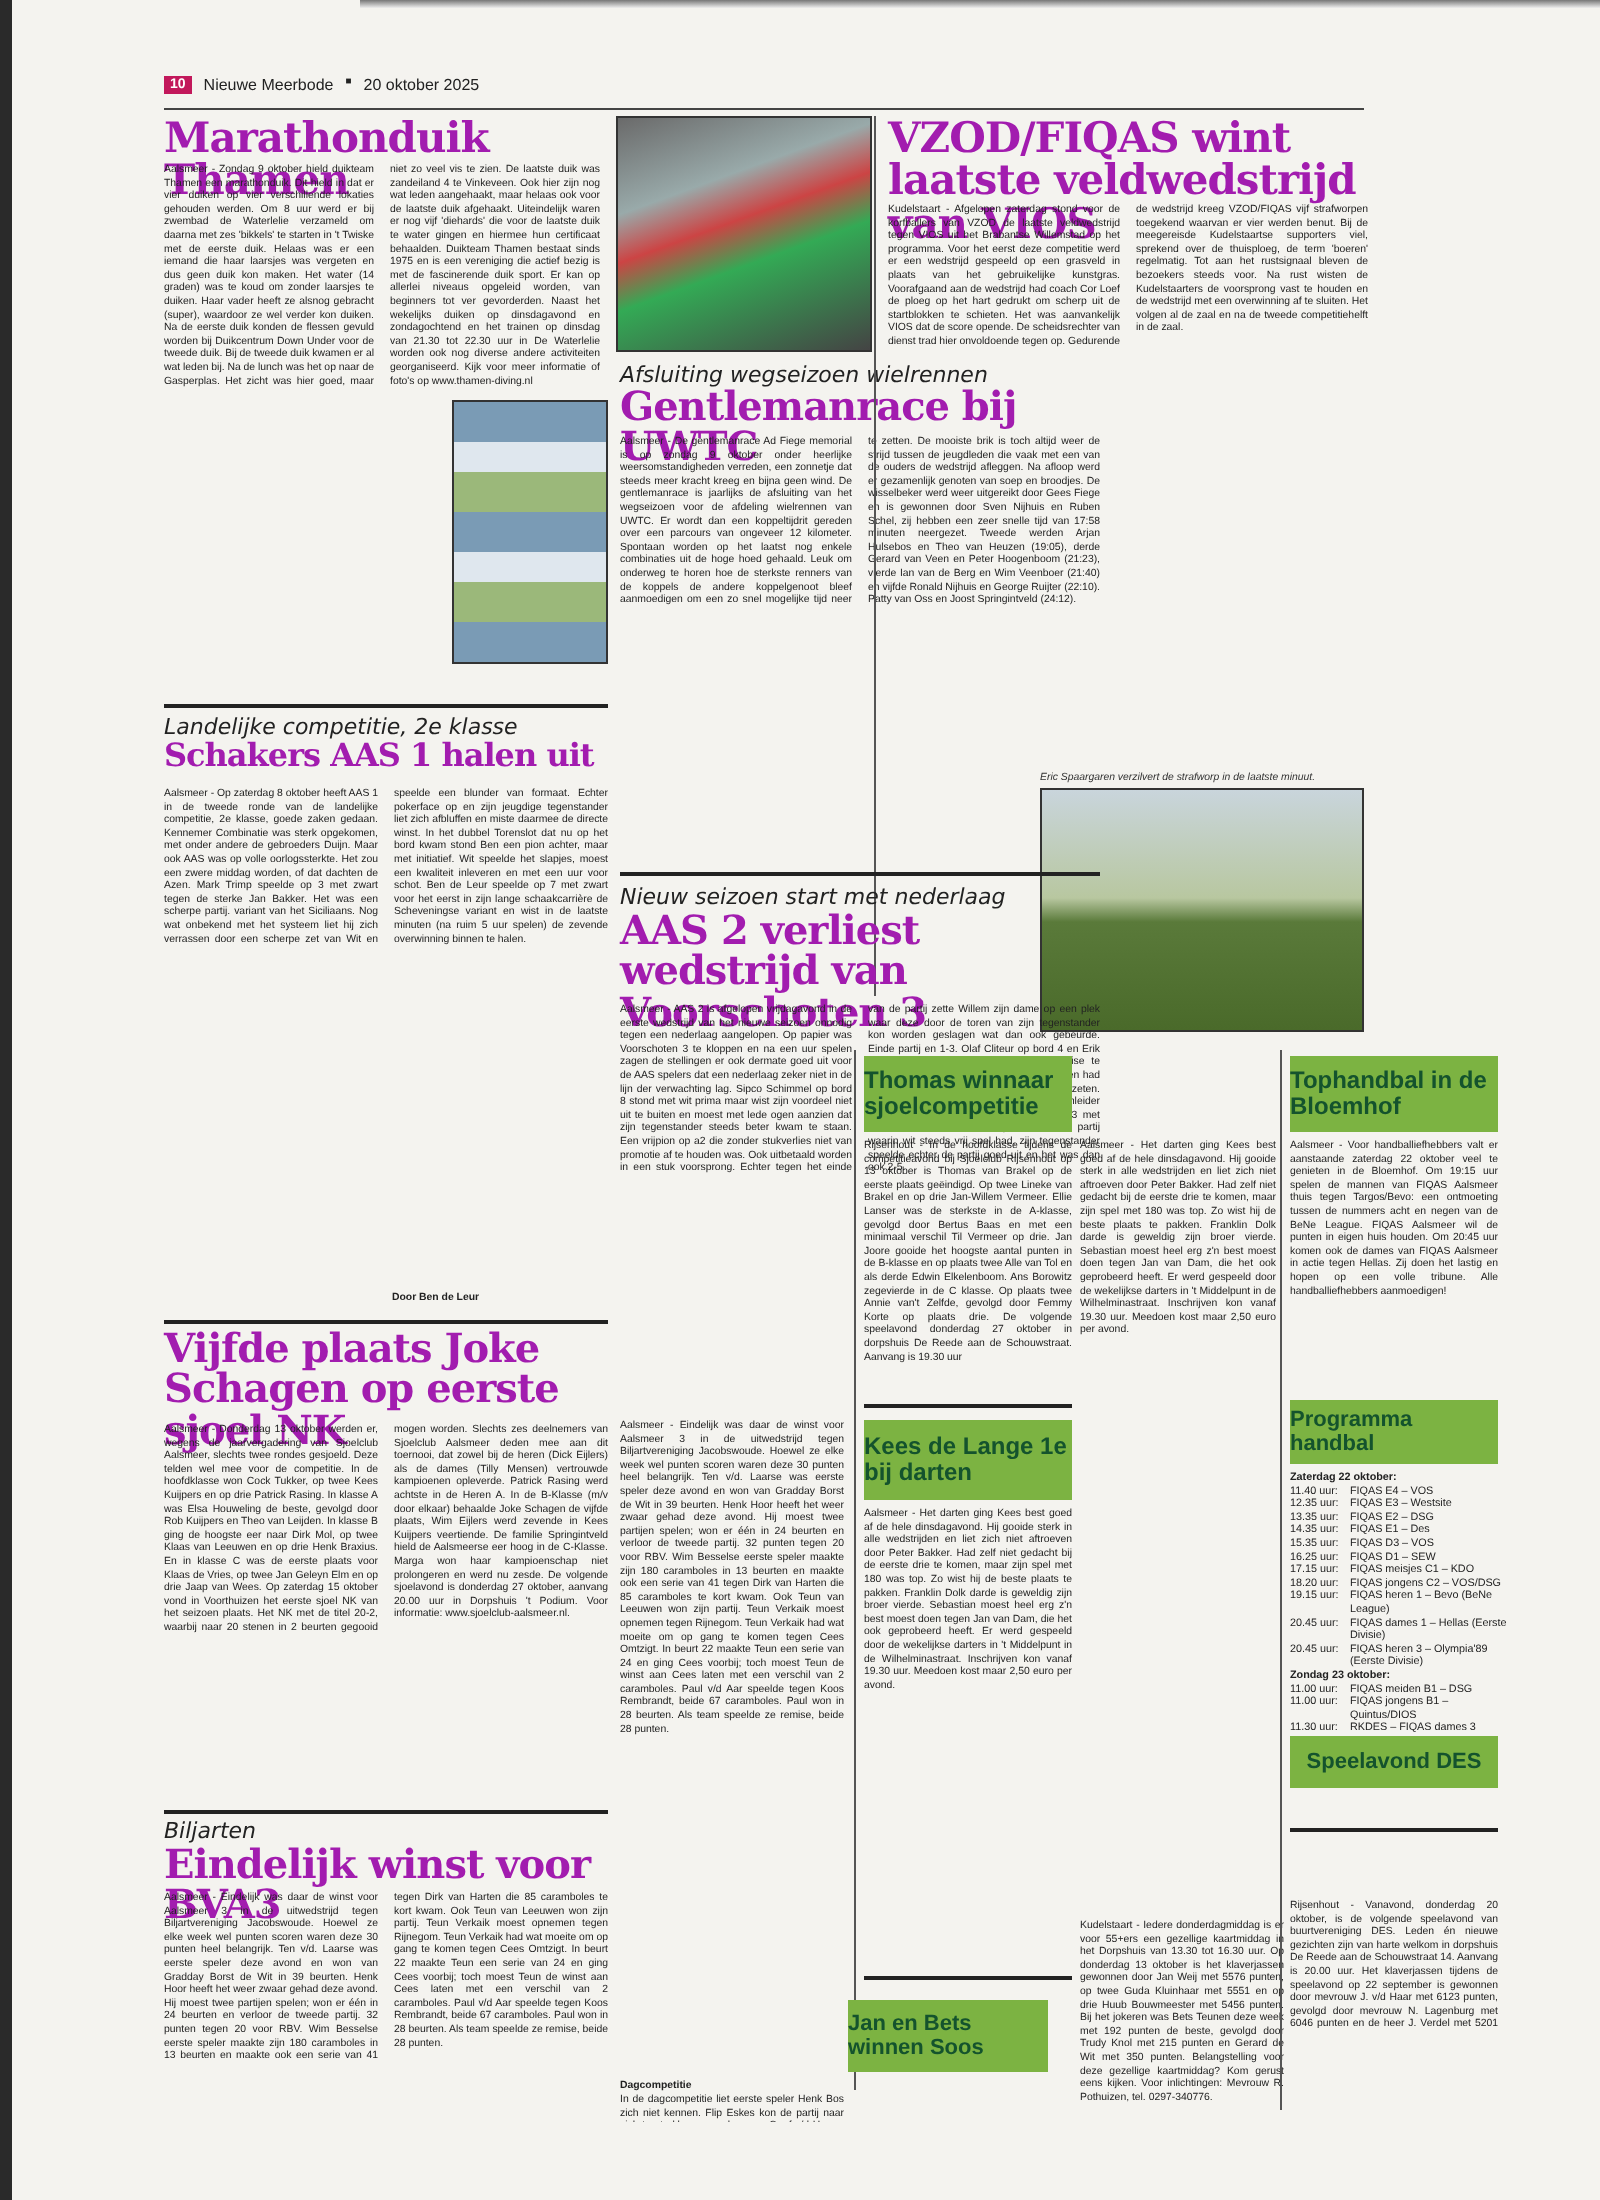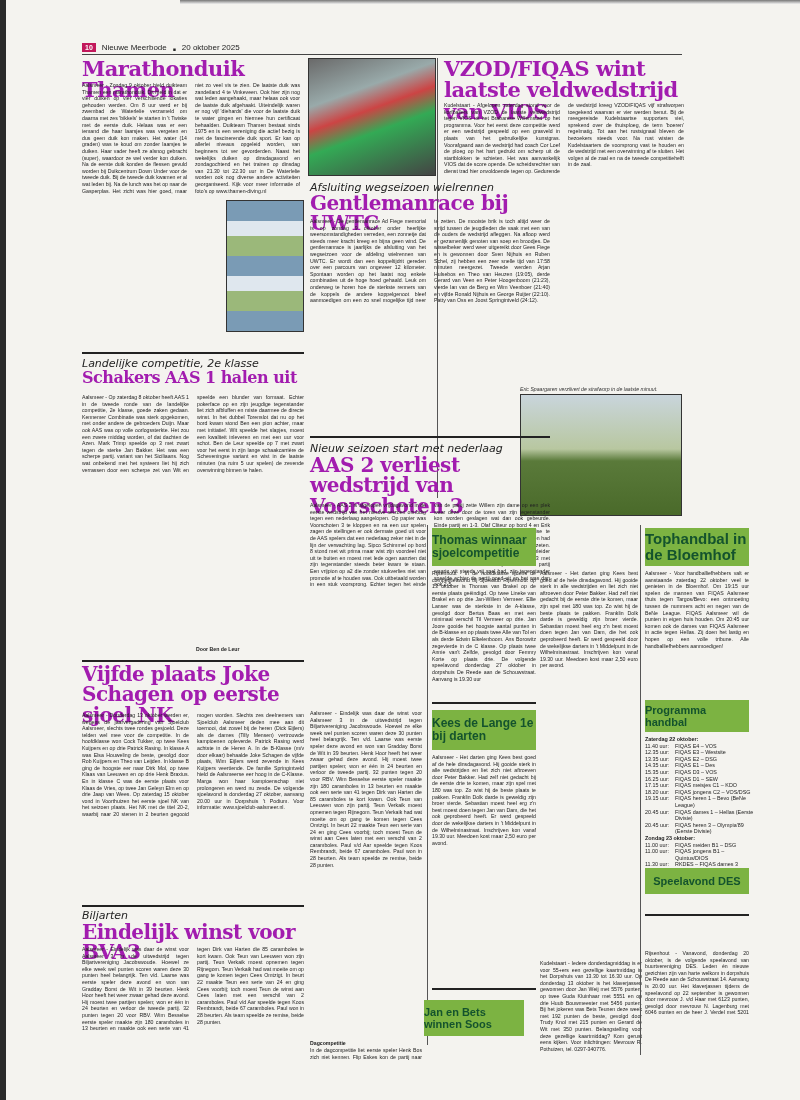--- a/index.html
+++ b/index.html
@@ -1,19 +1,19 @@
 <!DOCTYPE html>
 <html><head>
 <meta charset="utf-8">
 <style>
   html,body{margin:0;padding:0;}
   body{width:800px;height:1100px;background:#f4f3ef;position:relative;overflow:hidden;font-family:"Liberation Sans",sans-serif;color:#1a1a1a;}
   .scanedge{position:absolute;left:0;top:0;width:6px;height:1100px;background:#2a2a2a;}
   .topshadow{position:absolute;left:180px;top:0;width:620px;height:4px;background:linear-gradient(#777,#eee);}
-  .masthead{position:absolute;left:82px;top:38px;width:600px;height:14px;display:flex;align-items:flex-end;gap:6px;border-bottom:1px solid #444;padding-bottom:2px;}
+  .masthead{position:absolute;left:82px;top:38px;width:600px;height:14px;display:flex;align-items:flex-start;gap:6px;border-bottom:1px solid #444;padding-bottom:2px;}
   .pnum{background:#c2185b;color:#fff;font-size:7px;padding:1px 3px;font-weight:bold;}
   .mtxt{font-size:8px;color:#222;}
   .abs{position:absolute;}
   .h1{font-family:"DejaVu Serif","Liberation Serif",serif;font-weight:bold;color:#a21caf;line-height:1.02;letter-spacing:-0.5px;}
   .kicker{font-family:"DejaVu Sans",sans-serif;font-style:italic;color:#222;font-weight:normal;}
   .body{font-size:5.2px;line-height:6.6px;text-align:justify;color:#222;column-gap:8px;}
   .cols2{column-count:2;}
   .rule{position:absolute;height:2px;background:#222;}
   .vrule{position:absolute;width:1px;background:#555;}
   .photo{position:absolute;border:1px solid #333;overflow:hidden;}
@@ -82,21 +82,21 @@
 <div class="rule" style="left:432px;top:702px;width:104px;"></div>
 
 <div class="greenbox" style="left:432px;top:710px;width:104px;height:40px;font-size:12px;">Kees de Lange 1e bij darten</div>
 <div class="abs body" style="left:432px;top:754px;width:104px;height:190px;overflow:hidden;">Aalsmeer - Het darten ging Kees best goed af de hele dinsdagavond. Hij gooide sterk in alle wedstrijden en liet zich niet aftroeven door Peter Bakker. Had zelf niet gedacht bij de eerste drie te komen, maar zijn spel met 180 was top. Zo wist hij de beste plaats te pakken. Franklin Dolk darde is geweldig zijn broer vierde. Sebastian moest heel erg z'n best moest doen tegen Jan van Dam, die het ook geprobeerd heeft. Er werd gespeeld door de wekelijkse darters in 't Middelpunt in de Wilhelminastraat. Inschrijven kon vanaf 19.30 uur. Meedoen kost maar 2,50 euro per avond.</div>
 <div class="rule" style="left:432px;top:988px;width:104px;"></div>
 
 <div class="greenbox" style="left:424px;top:1000px;width:100px;height:36px;font-size:11px;">Jan en Bets winnen Soos</div>
 <div class="abs body" style="left:540px;top:960px;width:102px;height:110px;overflow:hidden;">Kudelstaart - Iedere donderdagmiddag is er voor 55+ers een gezellige kaartmiddag in het Dorpshuis van 13.30 tot 16.30 uur. Op donderdag 13 oktober is het klaverjassen gewonnen door Jan Weij met 5576 punten, op twee Guda Kluinhaar met 5551 en op drie Huub Bouwmeester met 5456 punten. Bij het jokeren was Bets Teunen deze week met 192 punten de beste, gevolgd door Trudy Knol met 215 punten en Gerard de Wit met 350 punten. Belangstelling voor deze gezellige kaartmiddag? Kom gerust eens kijken. Voor inlichtingen: Mevrouw R. Pothuizen, tel. 0297-340776.</div>
 
 <div class="vrule" style="left:640px;top:525px;height:530px;"></div>
-<div class="greenbox" style="left:645px;top:528px;width:104px;height:38px;font-size:15px;">Tophandbal in de Bloemhof</div>
+<div class="greenbox" style="left:645px;top:528px;width:104px;height:38px;font-size:12px;">Tophandbal in de Bloemhof</div>
 <div class="abs body" style="left:645px;top:570px;width:104px;height:114px;overflow:hidden;">Aalsmeer - Voor handballiefhebbers valt er aanstaande zaterdag 22 oktober veel te genieten in de Bloemhof. Om 19:15 uur spelen de mannen van FIQAS Aalsmeer thuis tegen Targos/Bevo: een ontmoeting tussen de nummers acht en negen van de BeNe League. FIQAS Aalsmeer wil de punten in eigen huis houden. Om 20:45 uur komen ook de dames van FIQAS Aalsmeer in actie tegen Hellas. Zij doen het lastig en hopen op een volle tribune. Alle handballiefhebbers aanmoedigen!</div>
 <div class="abs body" style="left:540px;top:570px;width:98px;height:385px;overflow:hidden;">Aalsmeer - Het darten ging Kees best goed af de hele dinsdagavond. Hij gooide sterk in alle wedstrijden en liet zich niet aftroeven door Peter Bakker. Had zelf niet gedacht bij de eerste drie te komen, maar zijn spel met 180 was top. Zo wist hij de beste plaats te pakken. Franklin Dolk darde is geweldig zijn broer vierde. Sebastian moest heel erg z'n best moest doen tegen Jan van Dam, die het ook geprobeerd heeft. Er werd gespeeld door de wekelijkse darters in 't Middelpunt in de Wilhelminastraat. Inschrijven kon vanaf 19.30 uur. Meedoen kost maar 2,50 euro per avond.</div>
 
 <div class="greenbox" style="left:645px;top:700px;width:104px;height:32px;font-size:11px;">Programma handbal</div>
 <div class="abs sched" style="left:645px;top:736px;width:110px;">
   <div class="day">Zaterdag 22 oktober:</div>
   <div class="row">
       <span class="t">11.40 uur:</span>
       <span>FIQAS E4 – VOS</span>
     </div>

